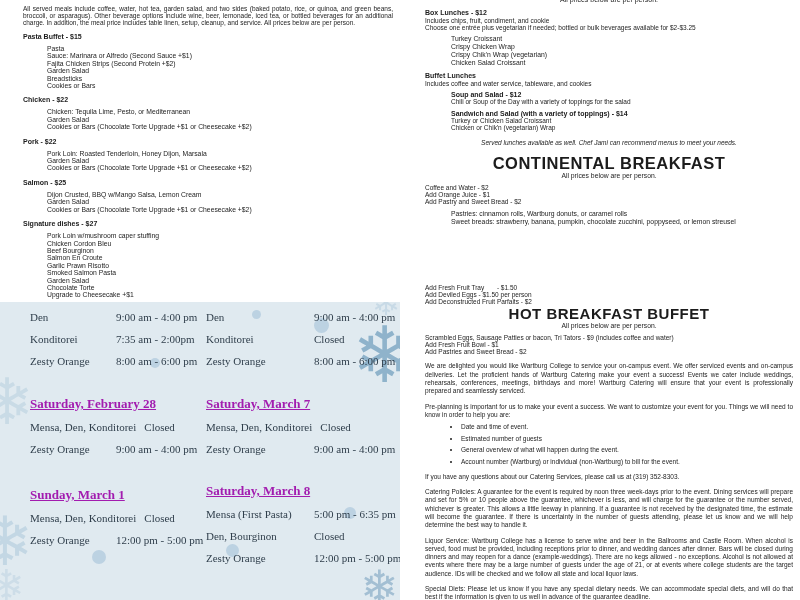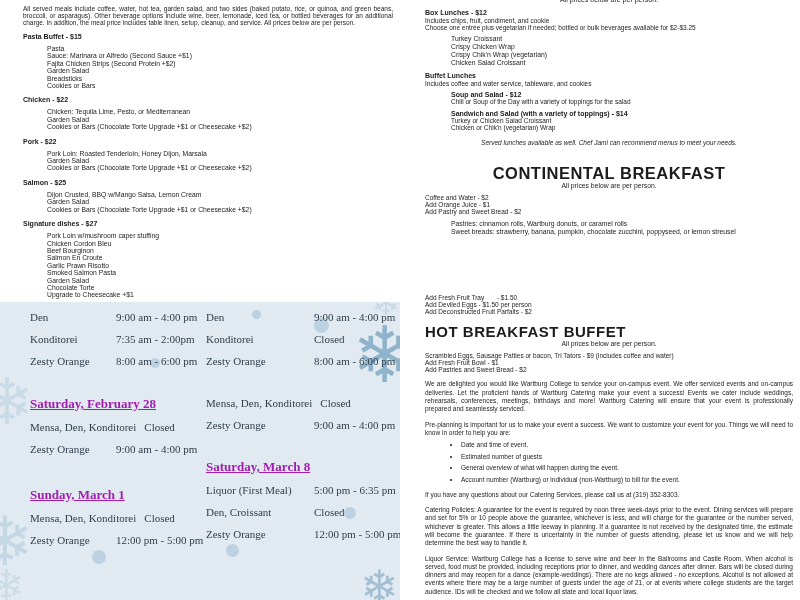--- a/index.html
+++ b/index.html
@@ -17,23 +17,23 @@
   .rightcol{position:absolute;left:425px;top:4px;width:368px;}
   .cutline{position:absolute;left:425px;top:-4px;width:368px;text-align:center;
            font-size:7px;line-height:8px;}
   .r-h{font-weight:bold;font-size:7px;line-height:7.5px;}
   .r-line{font-size:6.5px;line-height:7.3px;}
   .r-items{margin:4px 0 4px 26px;}
   .r-items div{font-size:6.8px;line-height:8px;}
   .r-opt{margin:4px 0 0 26px;}
   .r-note{font-style:italic;text-align:center;font-size:6.5px;margin-top:7px;}
   .r-bigtitle{text-align:center;font-weight:bold;font-size:16.5px;line-height:17px;
-              letter-spacing:.5px;margin-top:19px;}
-  .r-bigtitle2{text-align:left;font-weight:bold;font-size:15px;line-height:16px;
-               letter-spacing:.5px;margin-top:8px;}
+              letter-spacing:.5px;margin-top:9px;}
+  .r-bigtitle2{text-align:center;font-weight:bold;font-size:15px;line-height:16px;
+               letter-spacing:.5px;}
   .r-sub{text-align:center;font-size:6.8px;line-height:8px;margin-bottom:4px;}
   .r-block{margin-top:5px;}
   .pre{white-space:pre-wrap;}
   .para{font-size:6.5px;line-height:8.3px;text-align:justify;margin-top:7px;}
   .bullets{margin:4px 0 0 0;padding-left:36px;}
   .bullets li{font-size:6.5px;line-height:8px;margin-bottom:3.5px;}
 
   
   .panel{position:absolute;left:0;top:302px;width:400px;height:298px;background:#e0eaf0;
          overflow:hidden;font-family:"Liberation Serif","DejaVu Serif",serif;color:#2f3e4b;}
@@ -198,44 +198,45 @@
             <span class="lbl">Konditorei</span>
             <span class="val">Closed</span>
           </div>
 
           <div class="s-row">
             <span class="lbl">Zesty Orange</span>
             <span class="val">8:00 am - 6:00 pm</span>
           </div>
         </div>
       <div class="s-block blk-sat">
+        <div class="s-date">Saturday, March 7</div>
         <div>
 
             <div class="s-row">
               <span class="lbl">Mensa, Den, Konditorei</span>
               <span class="val">Closed</span>
             </div>
 
             <div class="s-row">
               <span class="lbl">Zesty Orange</span>
               <span class="val">9:00 am - 4:00 pm</span>
             </div>
           </div>
       </div>
       <div class="s-block blk-sun">
         <div class="s-date">Saturday, March 8</div>
         <div>
 
             <div class="s-row">
-              <span class="lbl">Liquor (First Meal)</span>
+              <span class="lbl">Mensa (First Pasta)</span>
               <span class="val">5:00 pm - 6:35 pm</span>
             </div>
 
             <div class="s-row">
-              <span class="lbl">Den, Croissant</span>
+              <span class="lbl">Den, Bourginon</span>
               <span class="val">Closed</span>
             </div>
 
             <div class="s-row">
               <span class="lbl">Zesty Orange</span>
               <span class="val">12:00 pm - 5:00 pm</span>
             </div>
           </div>
       </div>
     </div>

